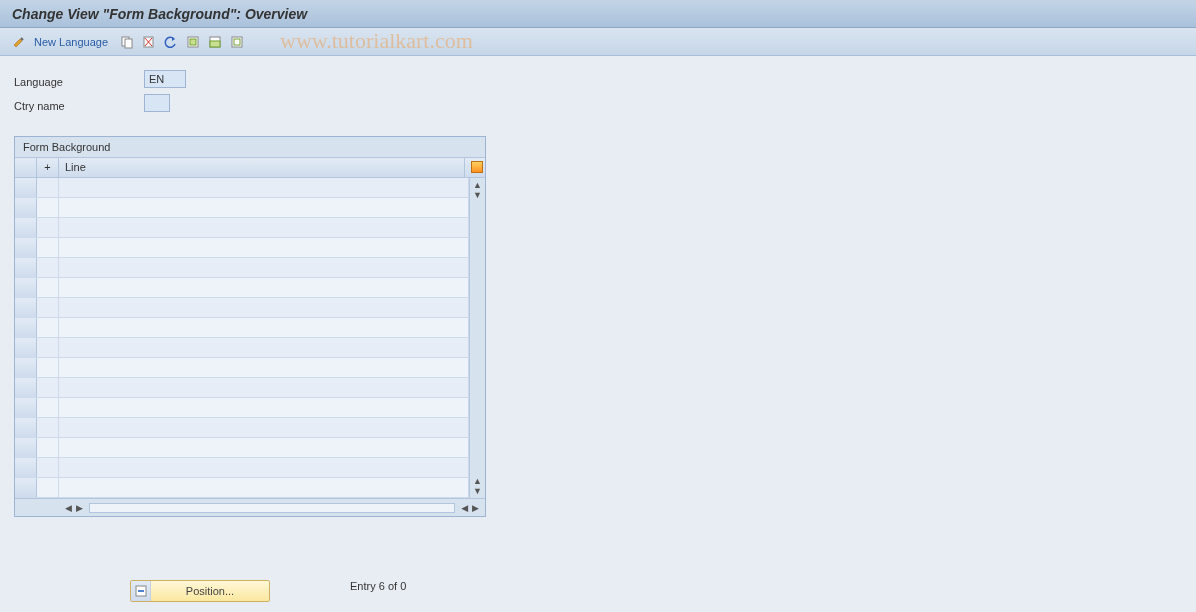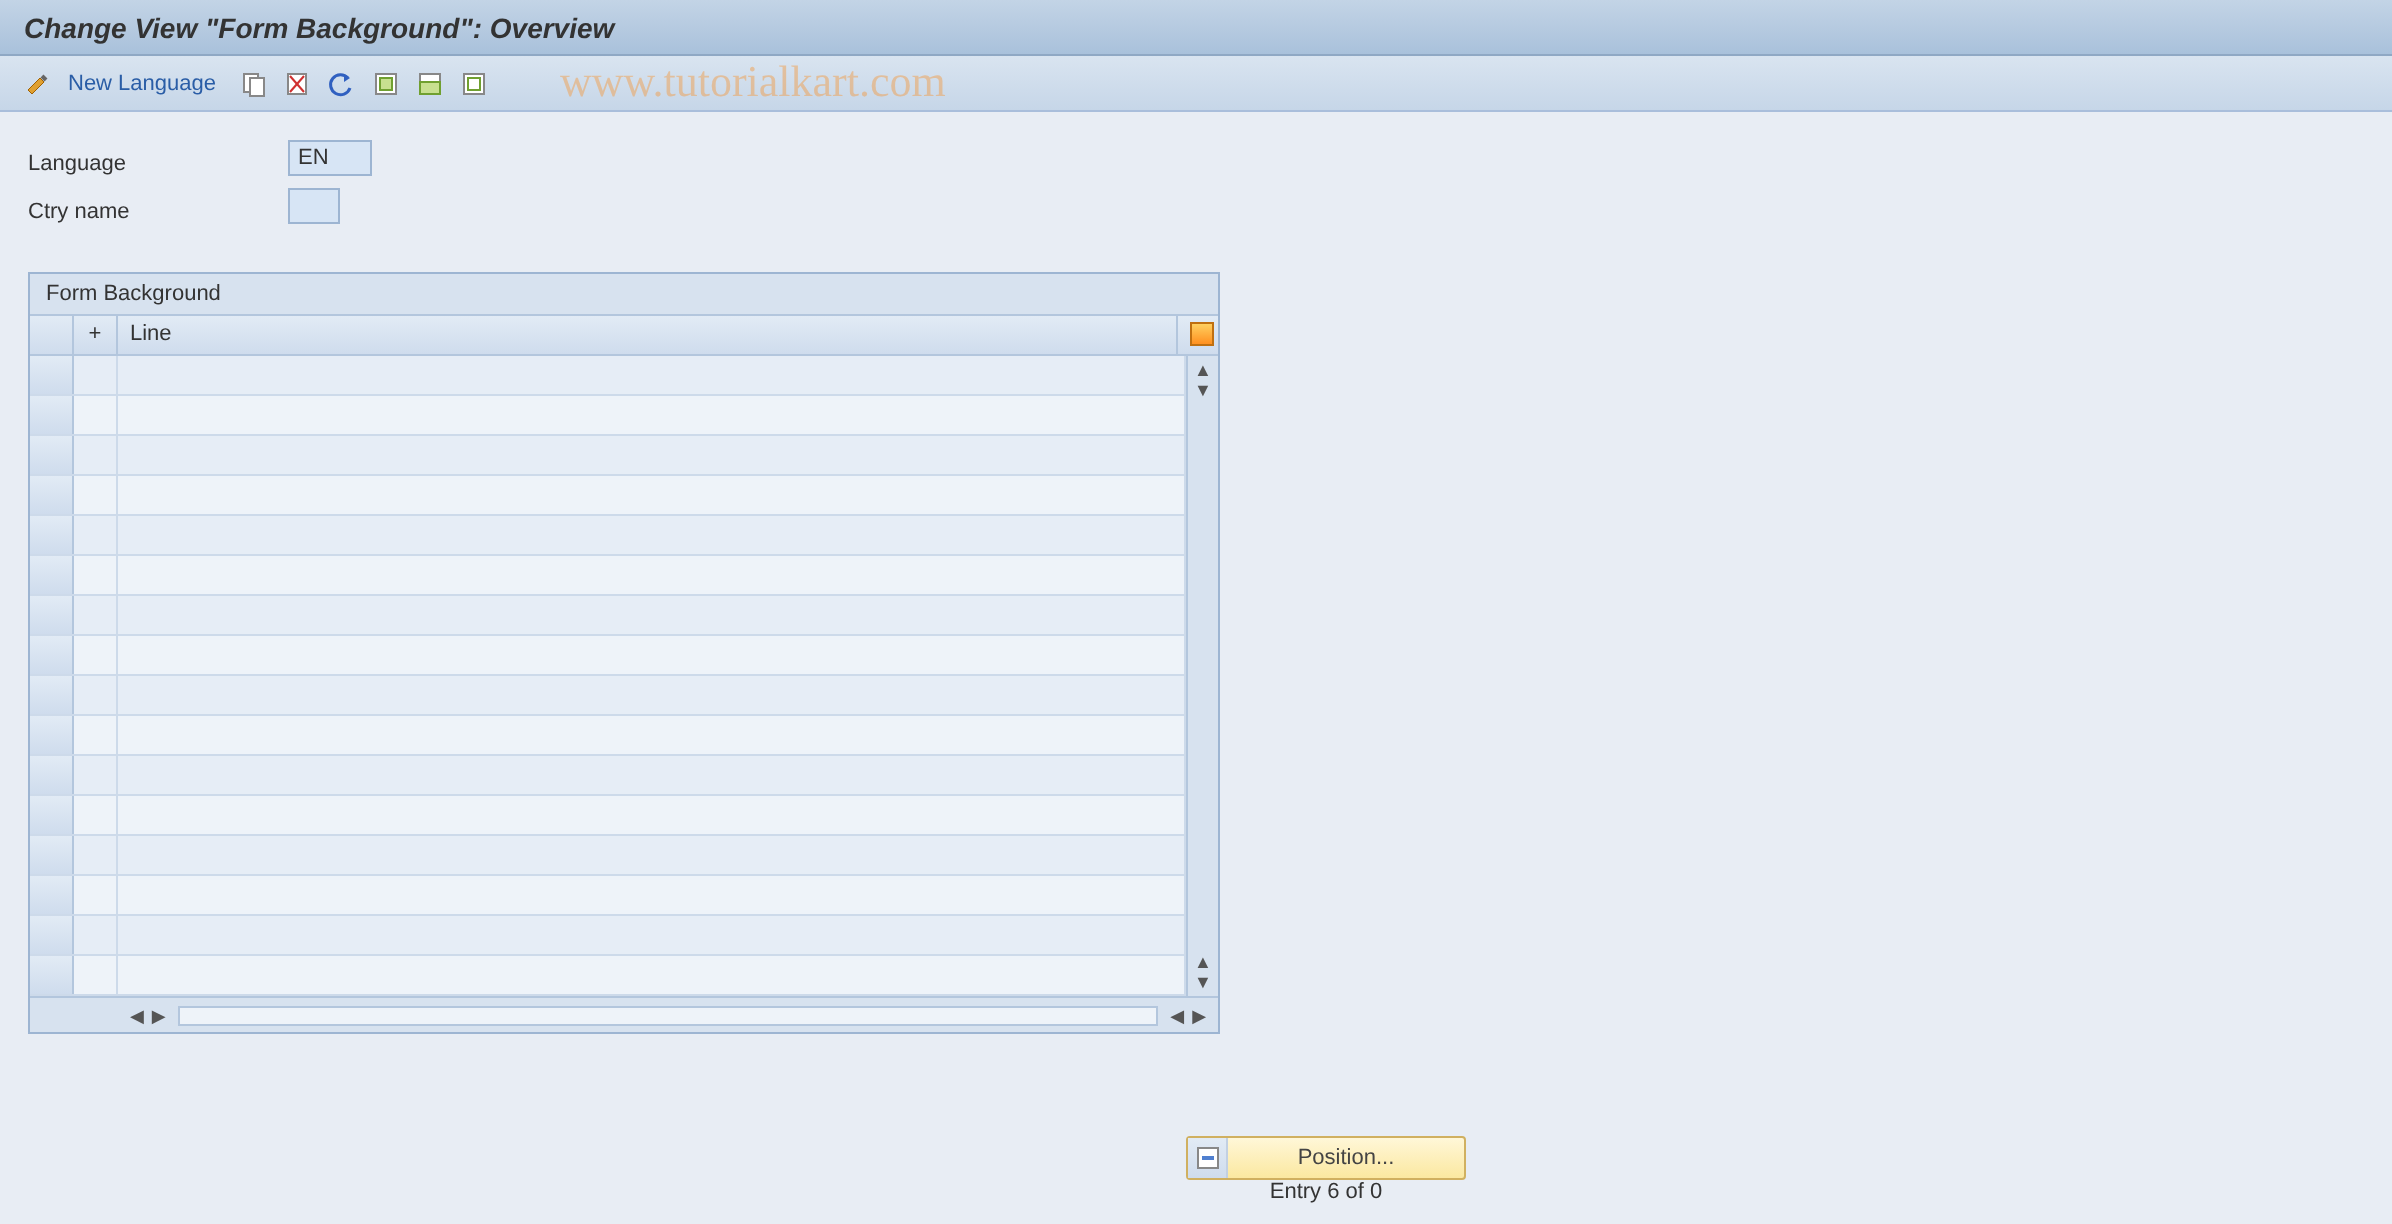--- a/index.html
+++ b/index.html
@@ -81,21 +81,21 @@
     height: 18px;
     padding: 1px 4px;
     font-size: 11px;
     color: #333;
   }
   .field-input.en { width: 42px; }
   .field-input.dz { width: 26px; }
   .field-input.empty { width: 26px; background:#d7e5f5; }
   .table-wrap {
     border: 1px solid #9db5d2;
-    width: 596px;
+    width: 472px;
     background: #e8edf4;
   }
   .table-caption {
     background: #d7e2ef;
     padding: 4px 8px;
     border-bottom: 1px solid #b3c6dd;
     color: #333;
   }
   .table-header {
     display: flex;
@@ -163,23 +163,23 @@
   }
   .hscroll-row .spacer-left { width: 44px; }
   .hscroll-row .arrow { font-size:9px; color:#555; cursor:pointer; padding:0 2px;}
   .hscroll-track { flex:1; height:10px; background:#eef3f9; border:1px solid #b3c6dd; margin:0 4px;}
   .footer {
     position: absolute;
     bottom: 10px;
     left: 0;
     width: 100%;
     display:flex;
-    align-items:center;
+    align-items:flex-start;
     padding-left: 130px;
-    flex-direction: column;
+    gap: 80px;
   }
   .position-btn {
     display:flex;
     align-items:center;
     background: linear-gradient(#fff7d8,#fbe8a0);
     border:1px solid #d0b060;
     height:22px;
     width: 140px;
     cursor:pointer;
     border-radius:2px;

